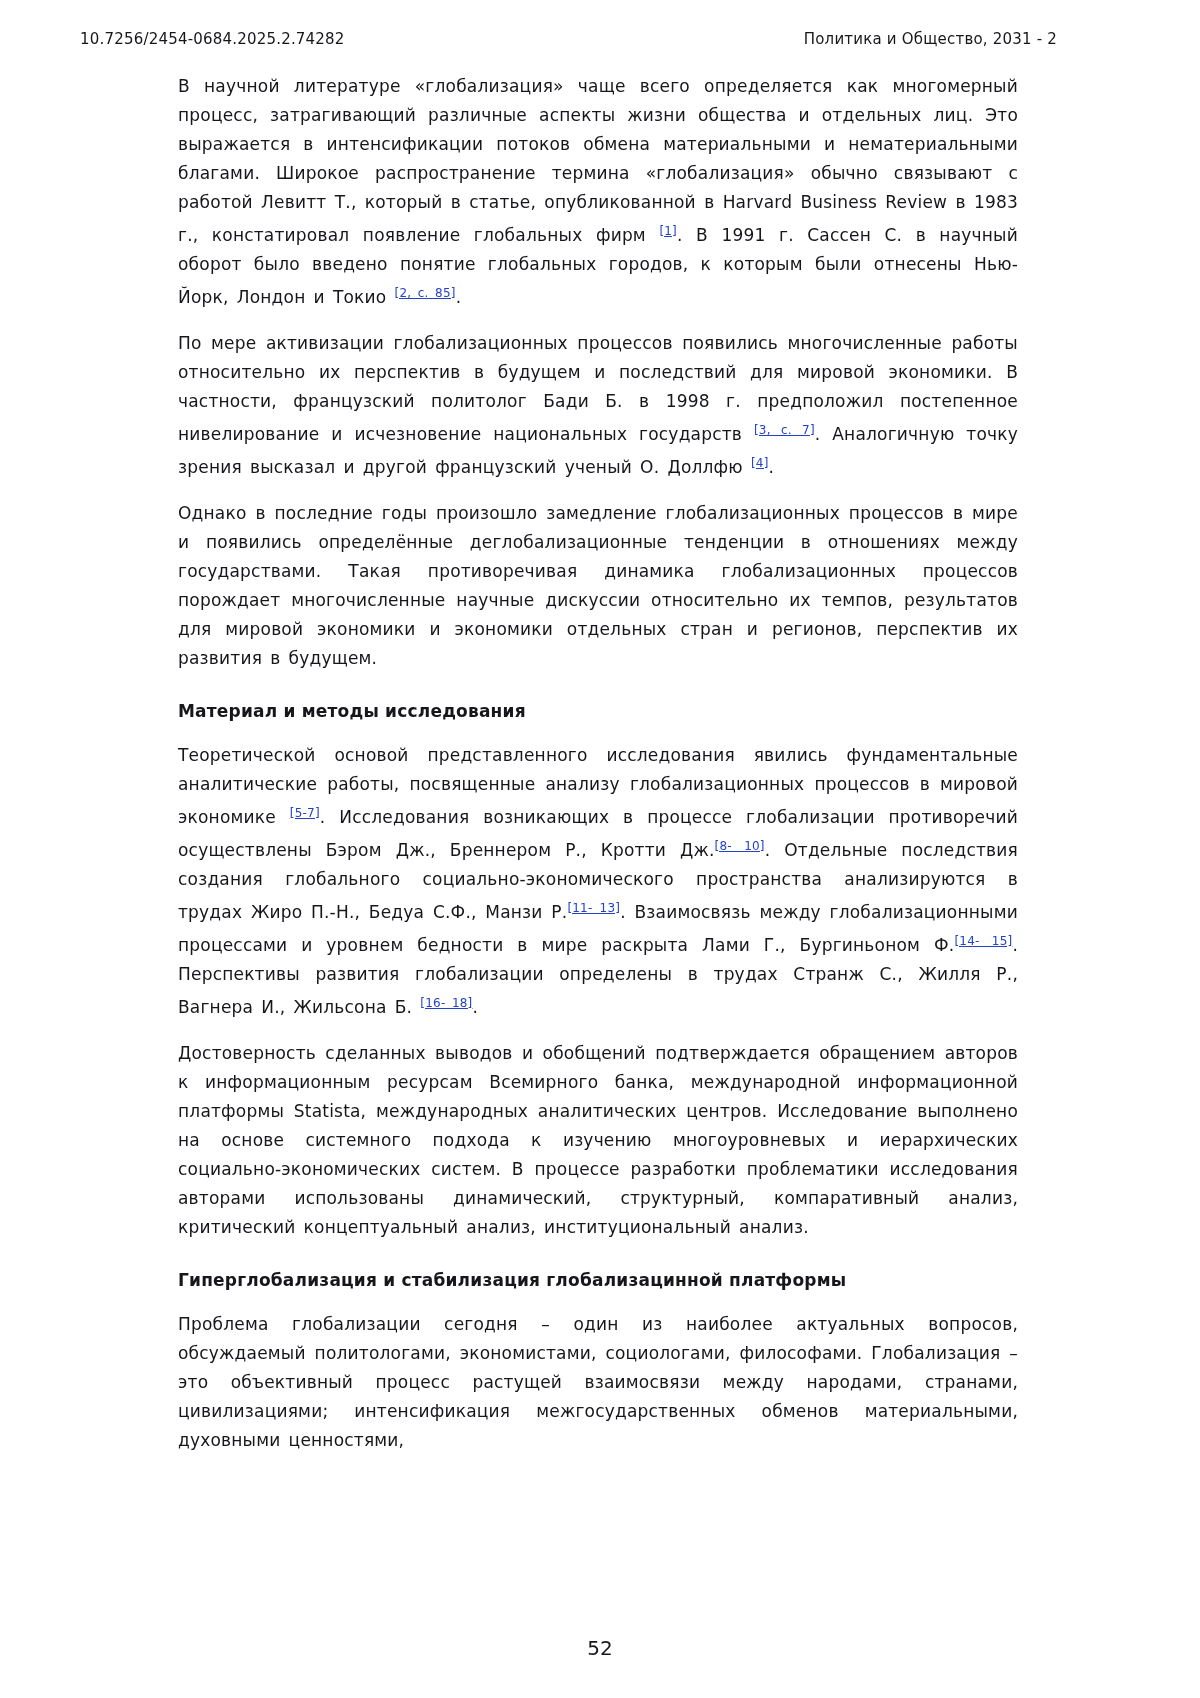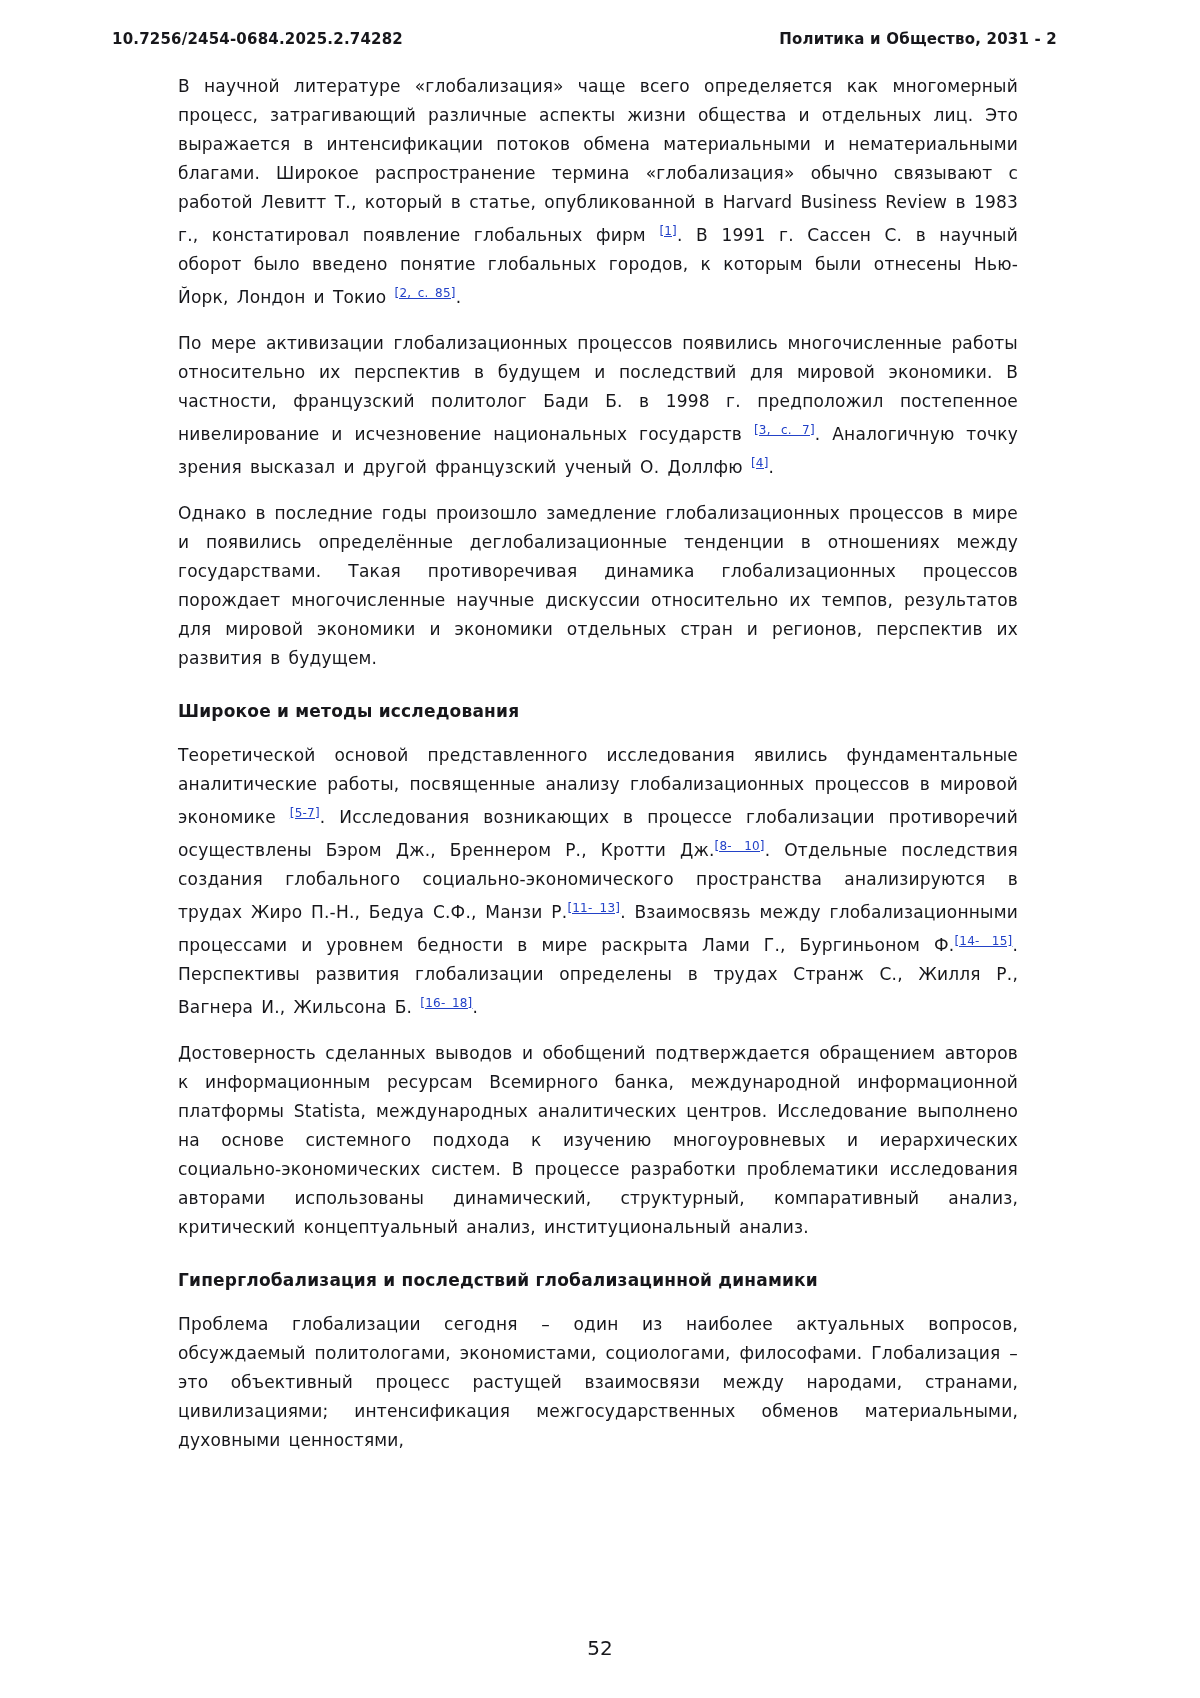--- a/index.html
+++ b/index.html
@@ -11,24 +11,23 @@
     width: 1200px;
     height: 1698px;
     position: relative;
     font-family: "DejaVu Sans", sans-serif;
     color: #17171b;
   }
   .page-header {
     display: flex;
     justify-content: space-between;
     align-items: flex-start;
-    padding: 30px 143px 0 112px;
+    padding: 30px 143px 0 80px;
     font-size: 15px;
     letter-spacing: 0.2px;
-    font-weight: bold;
   }
   .content {
     padding: 24px 165px 0 178px;
   }
   .content p {
     text-align: justify;
     font-size: 17px;
     line-height: 29px;
     margin: 0 17px 17px 0;
     word-spacing: 2.5px;
@@ -68,25 +67,25 @@
 
 <div class="content">
 
   <p><span>В научной литературе «глобализация» чаще всего определяется как многомерный процесс, затрагивающий различные аспекты жизни общества и отдельных лиц. Это выражается в интенсификации потоков обмена материальными и нематериальными благами. Широкое распространение термина «глобализация» обычно связывают с работой Левитт Т., который в статье, опубликованной в Harvard Business Review в 1983 г., констатировал появление глобальных фирм </span><a href="#" class="cite">[1]</a><span>. В 1991 г. Сассен С. в научный оборот было введено понятие глобальных городов, к которым были отнесены Нью-Йорк, Лондон и Токио </span><a href="#" class="cite">[2, с. 85]</a><span>.</span></p>
 
   <p><span>По мере активизации глобализационных процессов появились многочисленные работы относительно их перспектив в будущем и последствий для мировой экономики. В частности, французский политолог Бади Б. в 1998 г. предположил постепенное нивелирование и исчезновение национальных государств </span><a href="#" class="cite">[3, с. 7]</a><span>. Аналогичную точку зрения высказал и другой французский ученый О. Доллфю </span><a href="#" class="cite">[4]</a><span>.</span></p>
 
   <p><span>Однако в последние годы произошло замедление глобализационных процессов в мире и появились определённые деглобализационные тенденции в отношениях между государствами. Такая противоречивая динамика глобализационных процессов порождает многочисленные научные дискуссии относительно их темпов, результатов для мировой экономики и экономики отдельных стран и регионов, перспектив их развития в будущем.</span></p>
 
 
-  <div class="section-heading">Широкое и методы исследования</div>
+  <div class="section-heading">Материал и методы исследования</div>
 
   <p><span>Теоретической основой представленного исследования явились фундаментальные аналитические работы, посвященные анализу глобализационных процессов в мировой экономике </span><a href="#" class="cite">[5-7]</a><span>. Исследования возникающих в процессе глобализации противоречий осуществлены Бэром Дж., Бреннером Р., Кротти Дж.</span><a href="#" class="cite">[8- 10]</a><span>. Отдельные последствия создания глобального социально-экономического пространства анализируются в трудах Жиро П.-Н., Бедуа С.Ф., Манзи Р.</span><a href="#" class="cite">[11- 13]</a><span>. Взаимосвязь между глобализационными процессами и уровнем бедности в мире раскрыта Лами Г., Бургиньоном Ф.</span><a href="#" class="cite">[14- 15]</a><span>. Перспективы развития глобализации определены в трудах Странж С., Жилля Р., Вагнера И., Жильсона Б. </span><a href="#" class="cite">[16- 18]</a><span>.</span></p>
 
   <p><span>Достоверность сделанных выводов и обобщений подтверждается обращением авторов к информационным ресурсам Всемирного банка, международной информационной платформы Statista, международных аналитических центров. Исследование выполнено на основе системного подхода к изучению многоуровневых и иерархических социально-экономических систем. В процессе разработки проблематики исследования авторами использованы динамический, структурный, компаративный анализ, критический концептуальный анализ, институциональный анализ.</span></p>
 
-  <div class="section-heading">Гиперглобализация и последствий глобализацинной динамики</div>
+  <div class="section-heading">Гиперглобализация и стабилизация глобализацинной платформы</div>
 
   <p><span>Проблема глобализации сегодня – один из наиболее актуальных вопросов, обсуждаемый политологами, экономистами, социологами, философами. Глобализация – это объективный процесс растущей взаимосвязи между народами, странами, цивилизациями; интенсификация межгосударственных обменов материальными, духовными ценностями,</span></p>
 
 </div>
 
 <div class="page-footer">52</div>
 
 </body></html>

